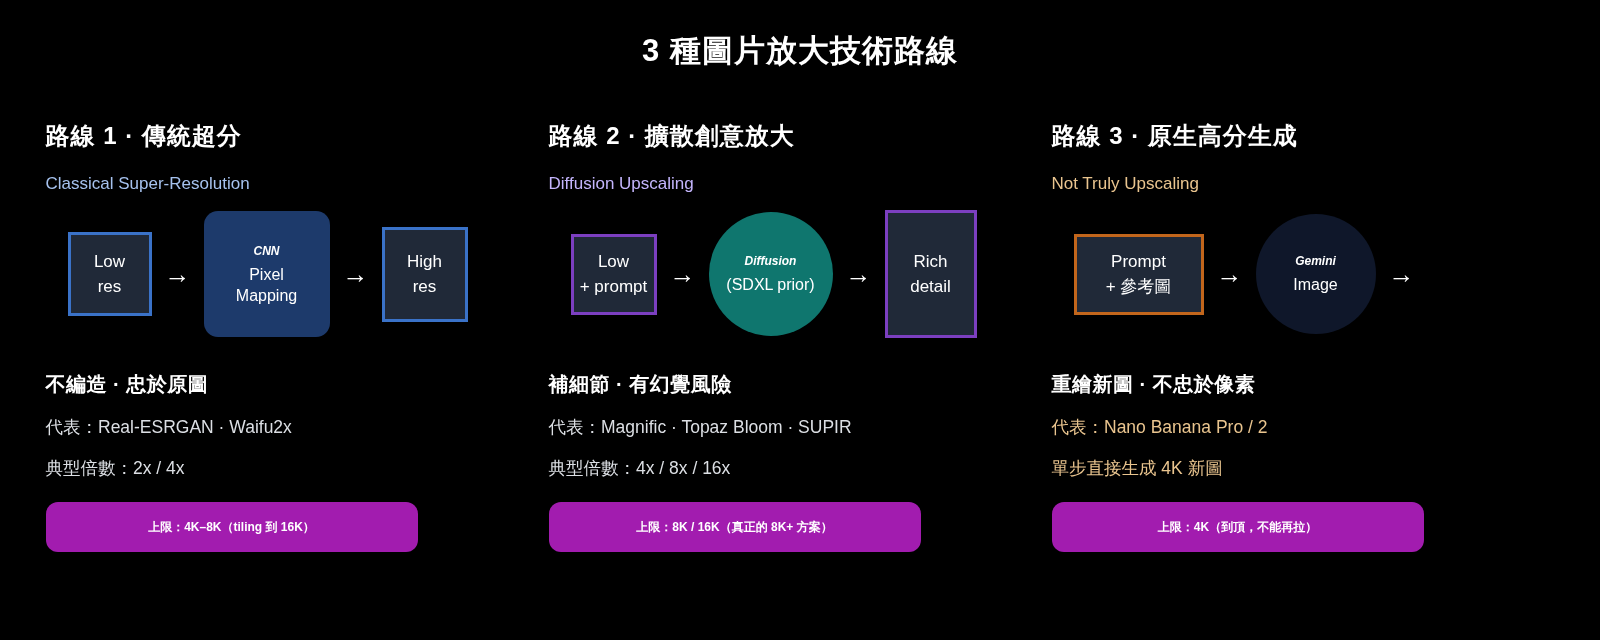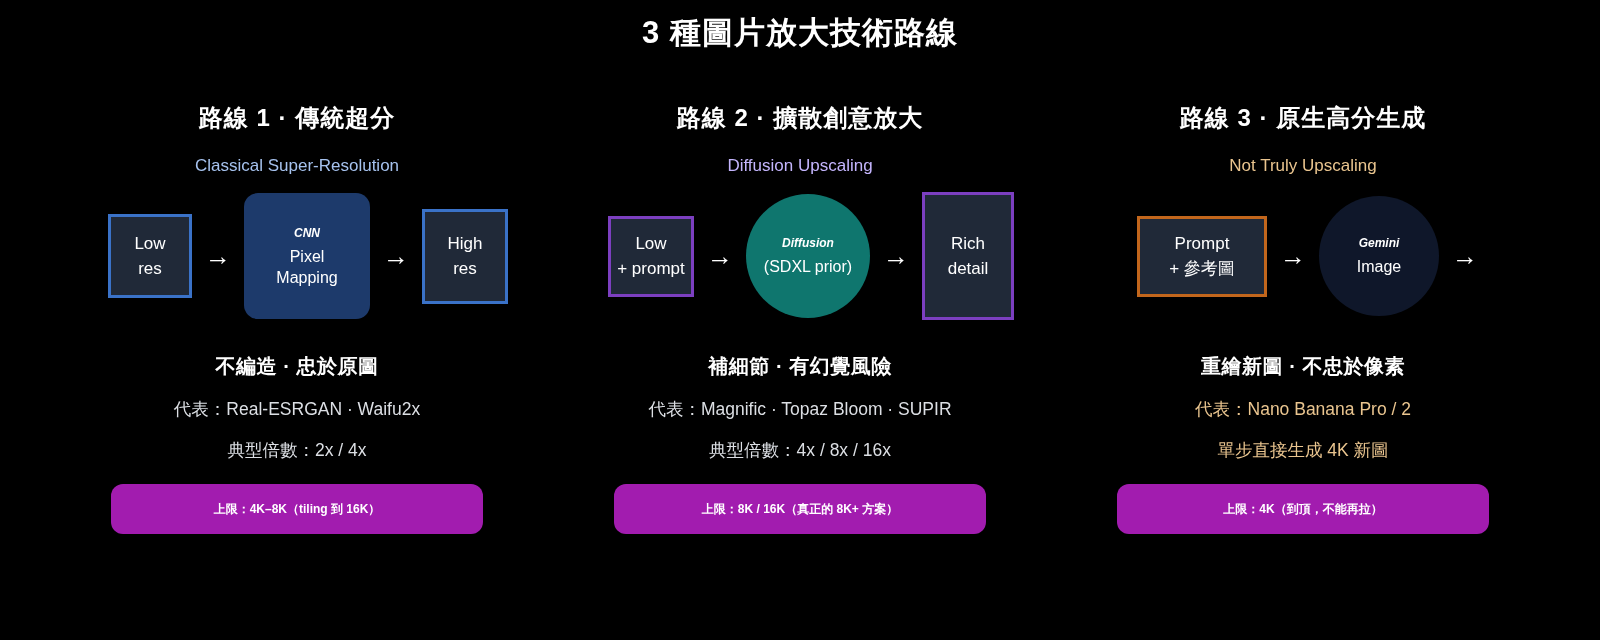--- a/index.html
+++ b/index.html
@@ -2,24 +2,24 @@
 <html><head>
 <meta charset="utf-8">
 <style>
   html,body{margin:0;padding:0;}
   body{
     width:1600px;height:640px;background:#000;overflow:hidden;
     font-family:"Liberation Sans",sans-serif;color:#fff;
   }
   .page-title{
     text-align:center;font-size:31px;font-weight:bold;
-    margin-top:12px;letter-spacing:1px;
+    margin-top:30px;letter-spacing:1px;
   }
   .routes{display:flex;justify-content:center;margin-top:48px;}
-  .route{width:503px;display:flex;flex-direction:column;align-items:center;}
+  .route{width:503px;display:flex;flex-direction:column;align-items:flex-start;}
   .route-heading{font-size:24px;font-weight:bold;margin:0;letter-spacing:1px;}
   .route-subtitle{font-size:17px;margin-top:22px;}
   .route-1 .route-subtitle{color:#a6c2ee;}
   .route-2 .route-subtitle{color:#c4b5fd;}
   .route-3 .route-subtitle{color:#eac58f;}
 
   .flow{display:flex;align-items:center;margin-top:12px;height:136px;padding-left:22px;}
   .arrow{font-size:26px;color:#fff;margin:0 13px;}
   .node{
     background:#202938;display:flex;flex-direction:column;align-items:center;

